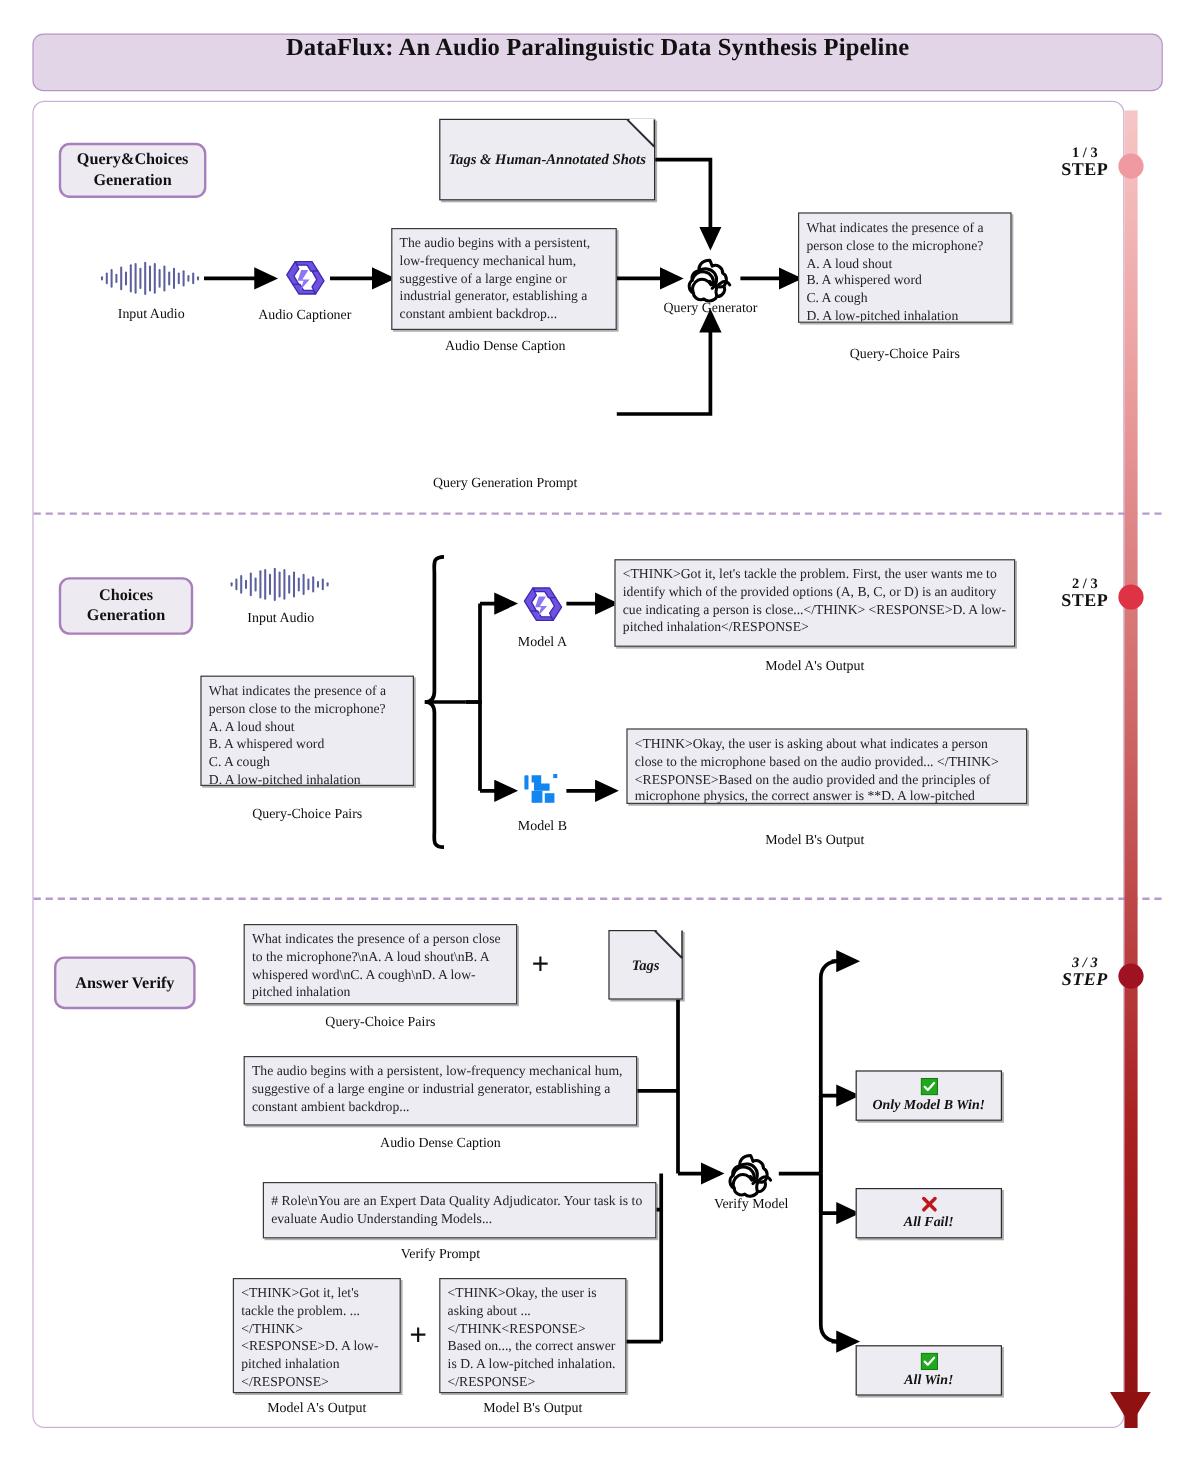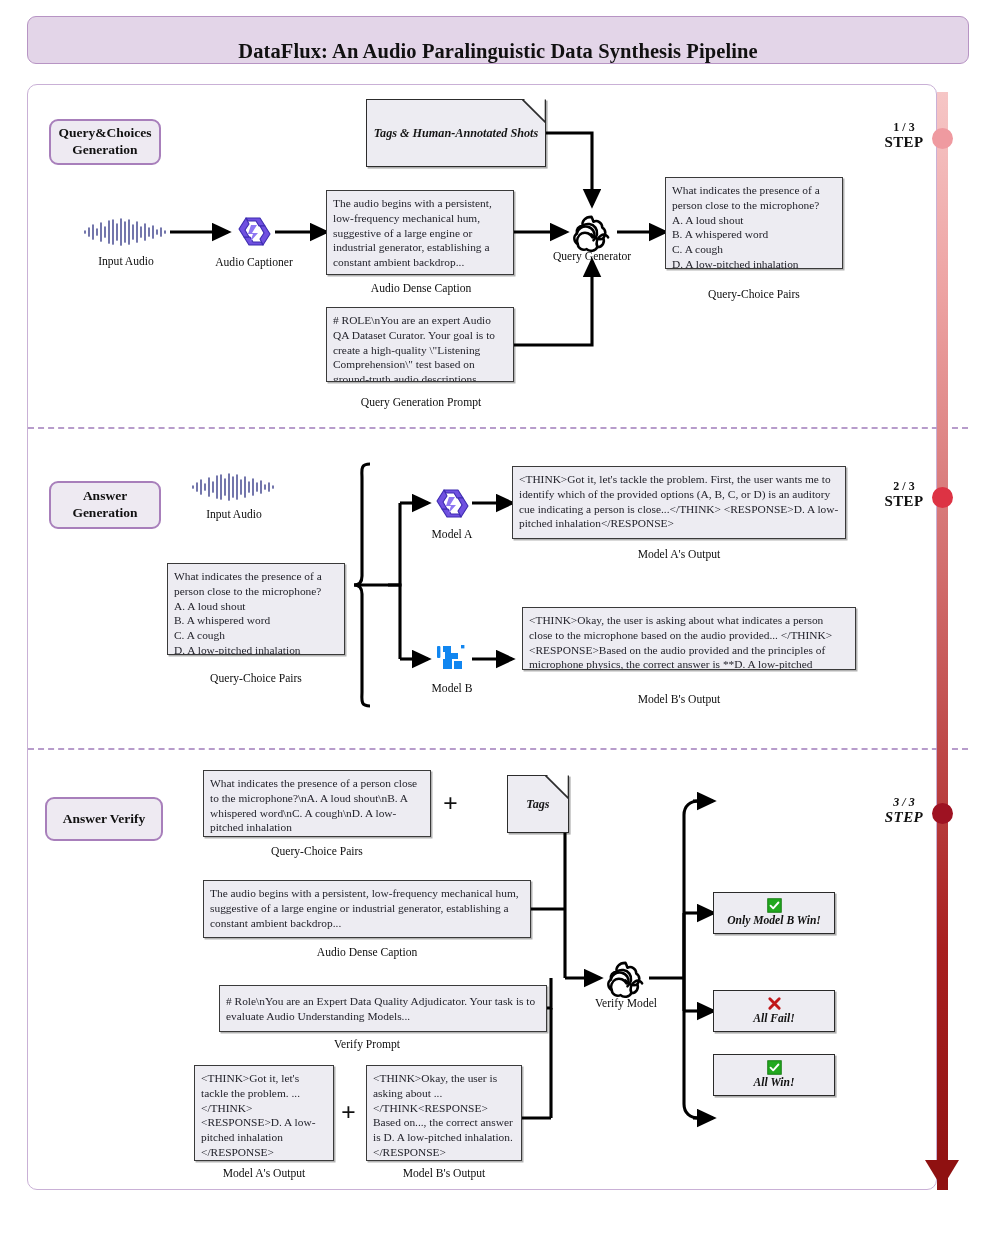--- a/index.html
+++ b/index.html
@@ -12,26 +12,26 @@
     position: relative;
     width: 996px;
     height: 1233px;
     background: #ffffff;
     overflow: hidden;
   }
 
   
   .title-bar {
     position: absolute;
-    left: 27px; top: 16px;
+    left: 27px; top: 28px;
     width: 942px; height: 48px;
     background: #e3d5e8;
     border: 1.6px solid #b794c4;
     border-radius: 9px;
-    display: flex; align-items: flex-end; justify-content: center;
+    display: flex; align-items: flex-start; justify-content: center;
   }
   .title-bar .title-text {
     font-size: 20.5px;
     font-weight: bold;
     color: #111111;
     letter-spacing: .1px;
   }
 
   
   .frame {
@@ -259,21 +259,21 @@
       <path d="M684,978 L684,1104 C684,1113 690,1118 699,1118"></path>
     </g>
     <g stroke="#000" stroke-width="3.1" fill="none" marker-end="url(#ah)">
       <line x1="693" y1="801" x2="713" y2="801"></line>
       <line x1="684" y1="913" x2="713" y2="913"></line>
       <line x1="684" y1="1011" x2="713" y2="1011"></line>
       <line x1="693" y1="1118" x2="713" y2="1118"></line>
     </g>
   </svg>
 
-  <div class="stage-pill" style="left:49px; top:119px; width:112px; height:46px;">
+  <div class="stage-pill" style="left:49px; top:119px; width:123px; height:46px;">
     <span>
       <span class="qa-line">Query&amp;Choices</span>
       <span class="qa-line">Generation</span>
     </span>
   </div>
 
   <div class="docbox" style="left:326px; top:99px; width:180px; height:68px;">
     <span>Tags &amp; Human-Annotated Shots</span>
     <span class="fold"></span>
     <svg class="foldline" viewBox="0 0 24 24">
@@ -319,21 +319,20 @@
         <path d="M10,26 L5,18 L12,7 L15,13 L11,19 L15,26 Z"></path>
       </g>
       <path d="M17,14 L23,14 L18,22 L24,22 L16,31 L19,23 L14,23 Z" fill="#8f78f2"></path>
     </svg>
   </div>
   <div class="caption" style="left:204px; top:256px; width:100px;">Audio Captioner</div>
 
   <div class="tbox" style="left:326px; top:190px; width:188px; height:85px;">The audio begins with a persistent, low-frequency mechanical hum, suggestive of a large engine or industrial generator, establishing a constant ambient backdrop...</div>
   <div class="caption" style="left:330px; top:282px; width:182px;">Audio Dense Caption</div>
 
-  <div class="tbox" style="left:326px; top:307px; width:188px; height:75px;"># ROLE\nYou are an expert Audio QA Dataset Curator. Your goal is to create a high-quality \"Listening Comprehension\" test based on ground-truth audio descriptions...</div>
   <div class="caption" style="left:330px; top:396px; width:182px;">Query Generation Prompt</div>
 
   <div class="icon-wrap" style="left:570px; top:211px; width:43px; height:43px;">
     <svg viewBox="0 0 44 44" width="43" height="43">
       <g fill="none" stroke="#000" stroke-width="2.6" stroke-linecap="round" stroke-linejoin="round">
         <path d="M22,6 C15,6 12,11 13,15 C9,15 6,19 7,23 C3,26 4,32 8,34
                  C8,38 13,41 17,39 C20,42 26,41 28,37 C33,37 36,32 34,28
                  C37,25 37,19 33,17 C33,12 28,9 24,11 C23,8 22,6 22,6 Z"></path>
         <path d="M13,15 C17,12 23,13 26,17 C29,21 28,27 24,30"></path>
         <path d="M7,23 C8,18 13,15 18,16 C23,17 26,22 25,27"></path>
@@ -349,21 +348,21 @@
     <span class="qa-line">What indicates the presence of a person close to the microphone?</span>
     <span class="qa-line">A. A loud shout</span>
     <span class="qa-line">B. A whispered word</span>
     <span class="qa-line">C. A cough</span>
     <span class="qa-line">D. A low-pitched inhalation</span>
   </div>
   <div class="caption" style="left:665px; top:288px; width:178px;">Query-Choice Pairs</div>
 
   <div class="stage-pill" style="left:49px; top:481px; width:112px; height:48px;">
     <span>
-      <span class="qa-line">Answer</span>
+      <span class="qa-line">Choices</span>
       <span class="qa-line">Generation</span>
     </span>
   </div>
 
   <div class="icon-wrap" style="left:190px; top:473px; width:88px; height:28px;">
     <svg viewBox="0 0 88 28" width="88" height="28">
       <g stroke="#5b5f9e" stroke-width="1.7" stroke-linecap="round">
         <line x1="3" y1="13" x2="3" y2="15"></line>
           <line x1="7" y1="10" x2="7" y2="18"></line>
         <line x1="11" y1="7" x2="11" y2="21"></line>
@@ -487,21 +486,21 @@
     <span class="rlabel">Only Model B Win!</span>
   </div>
 
   <div class="resbox" style="left:713px; top:990px; width:122px; height:42px;">
     <svg class="ico-cross" viewBox="0 0 16 16">
       <path d="M3,3 L13,13 M13,3 L3,13" stroke="#c0181a" stroke-width="3.1" stroke-linecap="round"></path>
     </svg>
     <span class="rlabel">All Fail!</span>
   </div>
 
-  <div class="resbox" style="left:713px; top:1054px; width:122px; height:42px;">
+  <div class="resbox" style="left:713px; top:1121px; width:122px; height:42px;">
     <svg class="ico-check" viewBox="0 0 16 16">
       <rect x="0.8" y="0.8" width="14.4" height="14.4" fill="#22a81f" stroke="#127a10" stroke-width="1"></rect>
       <path d="M3.8,8.2 L6.6,11 L12.2,4.8" stroke="#fff" stroke-width="2" fill="none" stroke-linecap="round" stroke-linejoin="round"></path>
     </svg>
     <span class="rlabel">All Win!</span>
   </div>
 
   <div class="timeline-bar"></div>
   <div class="timeline-arrow"></div>
   <div class="tl-dot" id="dot1"></div>

